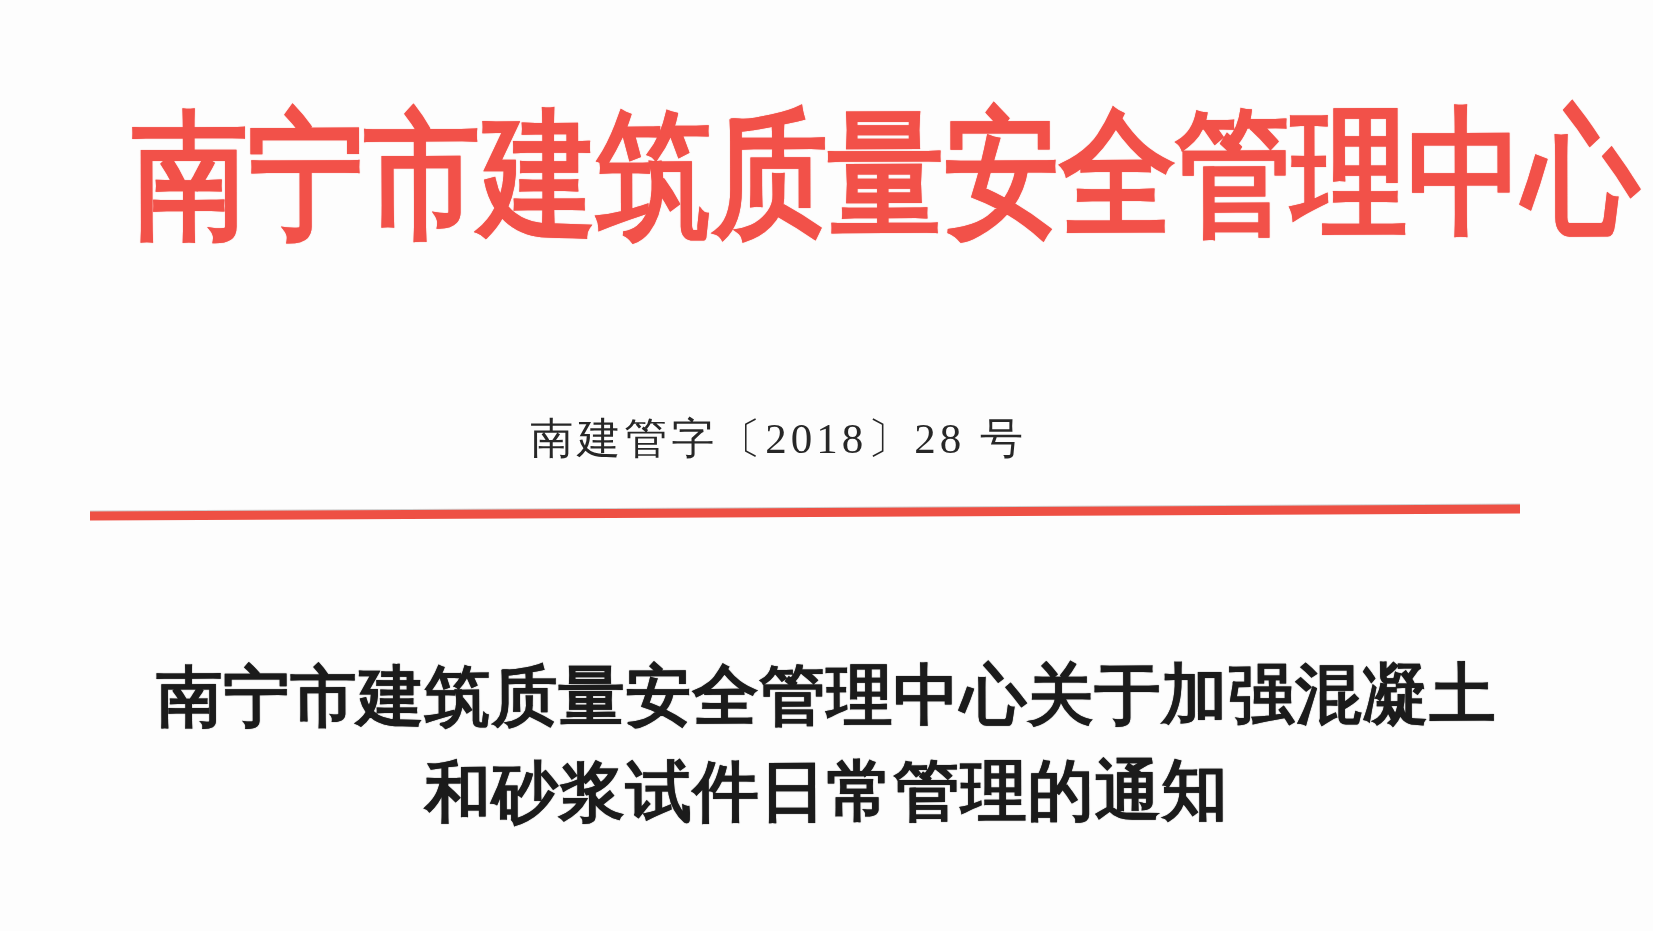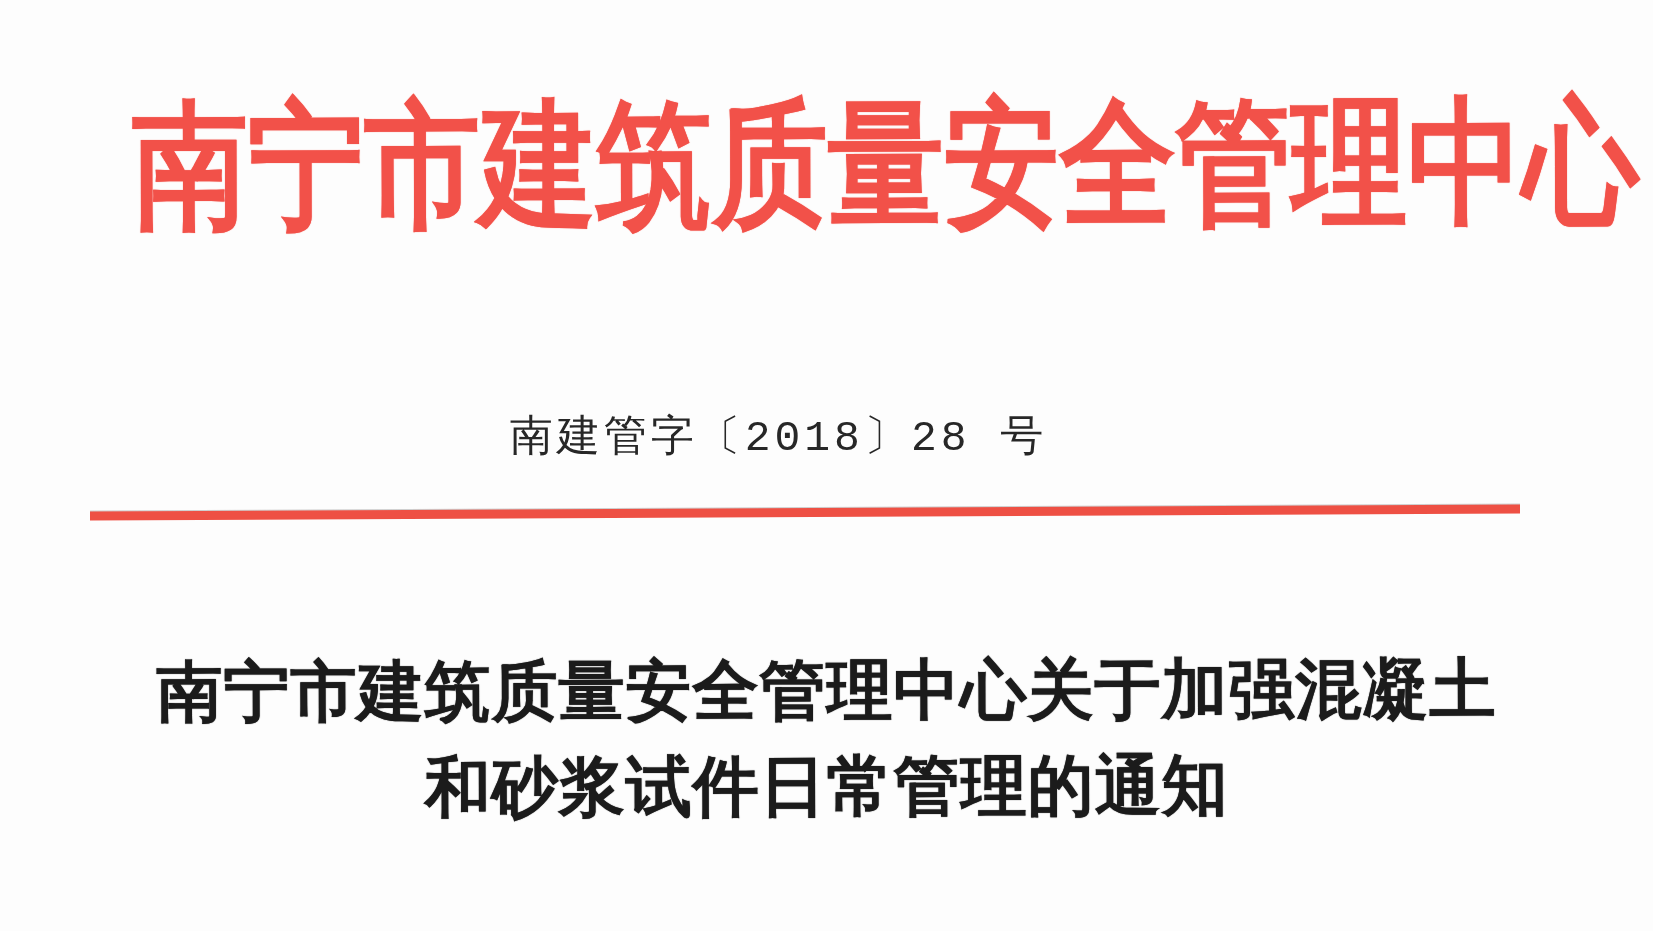--- a/index.html
+++ b/index.html
@@ -11,21 +11,21 @@
   }
   * { box-sizing: border-box; }
   html, body { margin: 0; padding: 0; background: #ffffff; }
 
   .page {
     position: relative;
     width: 1653px;
     height: 931px;
     background: var(--page-bg);
     overflow: hidden;
-    font-family: Liberation Mono, monospace;
+    font-family: Liberation Serif, serif;
   }
 
   
   .agency-name {
     position: absolute;
     top: 100px;
     left: 0;
     width: 100%;
     text-align: center;
     color: var(--header-red);

